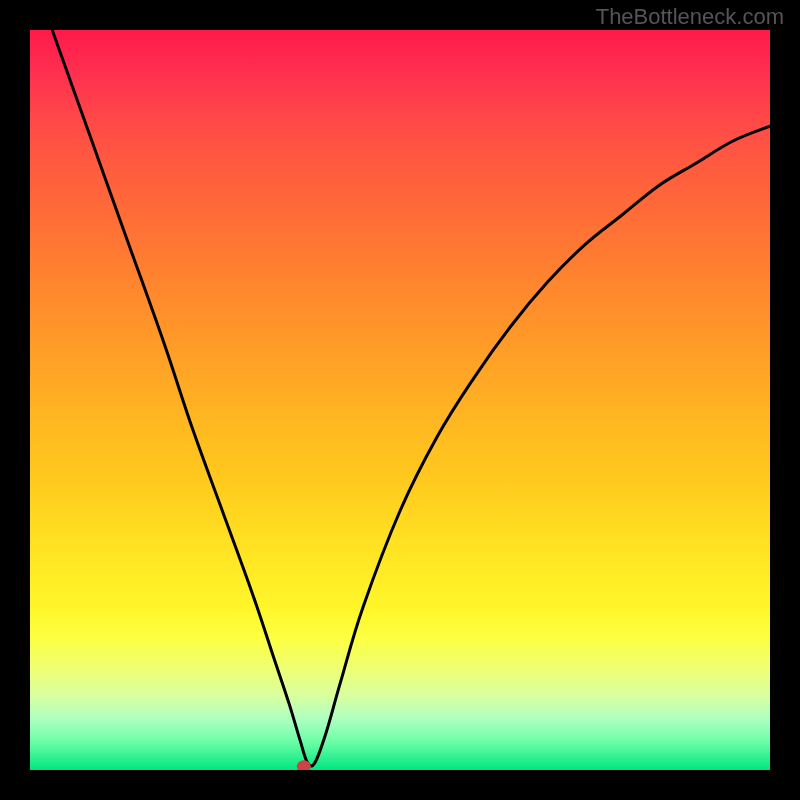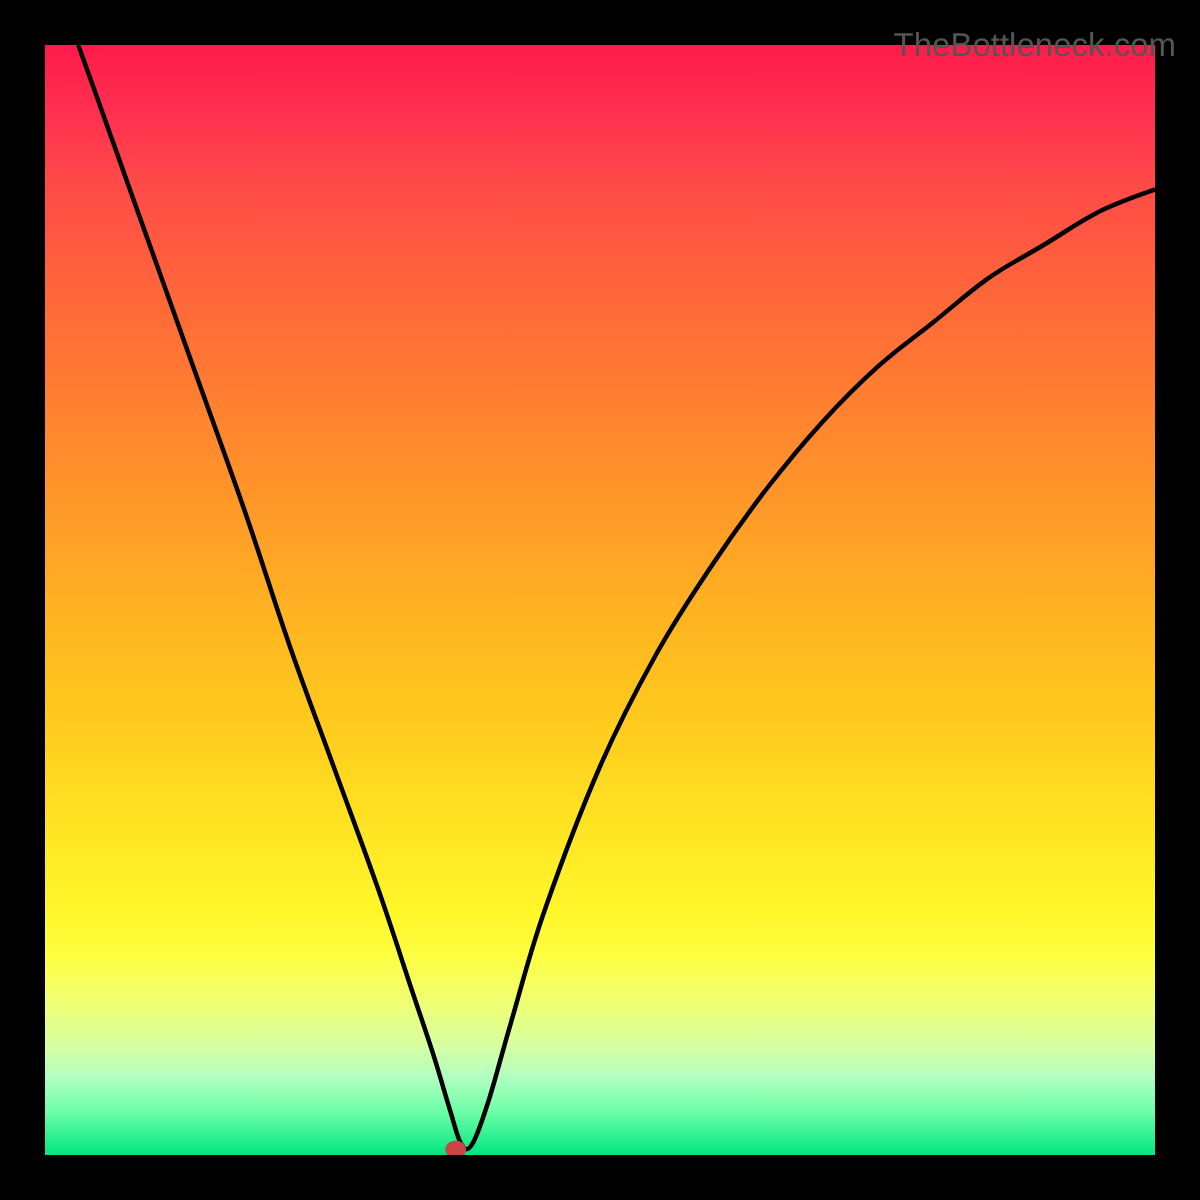--- a/index.html
+++ b/index.html
@@ -9,21 +9,21 @@
     }
     body {
       width: 800px;
       height: 800px;
       background: #000;
       position: relative;
       font-family: Arial, sans-serif;
     }
     .watermark {
       position: absolute;
-      top: 17px;
+      top: 4px;
       right: 16px;
       color: #555;
       font-size: 22px;
       font-weight: normal;
       z-index: 10;
     }
     .chart-area {
       position: absolute;
       top: 30px;
       left: 30px;

